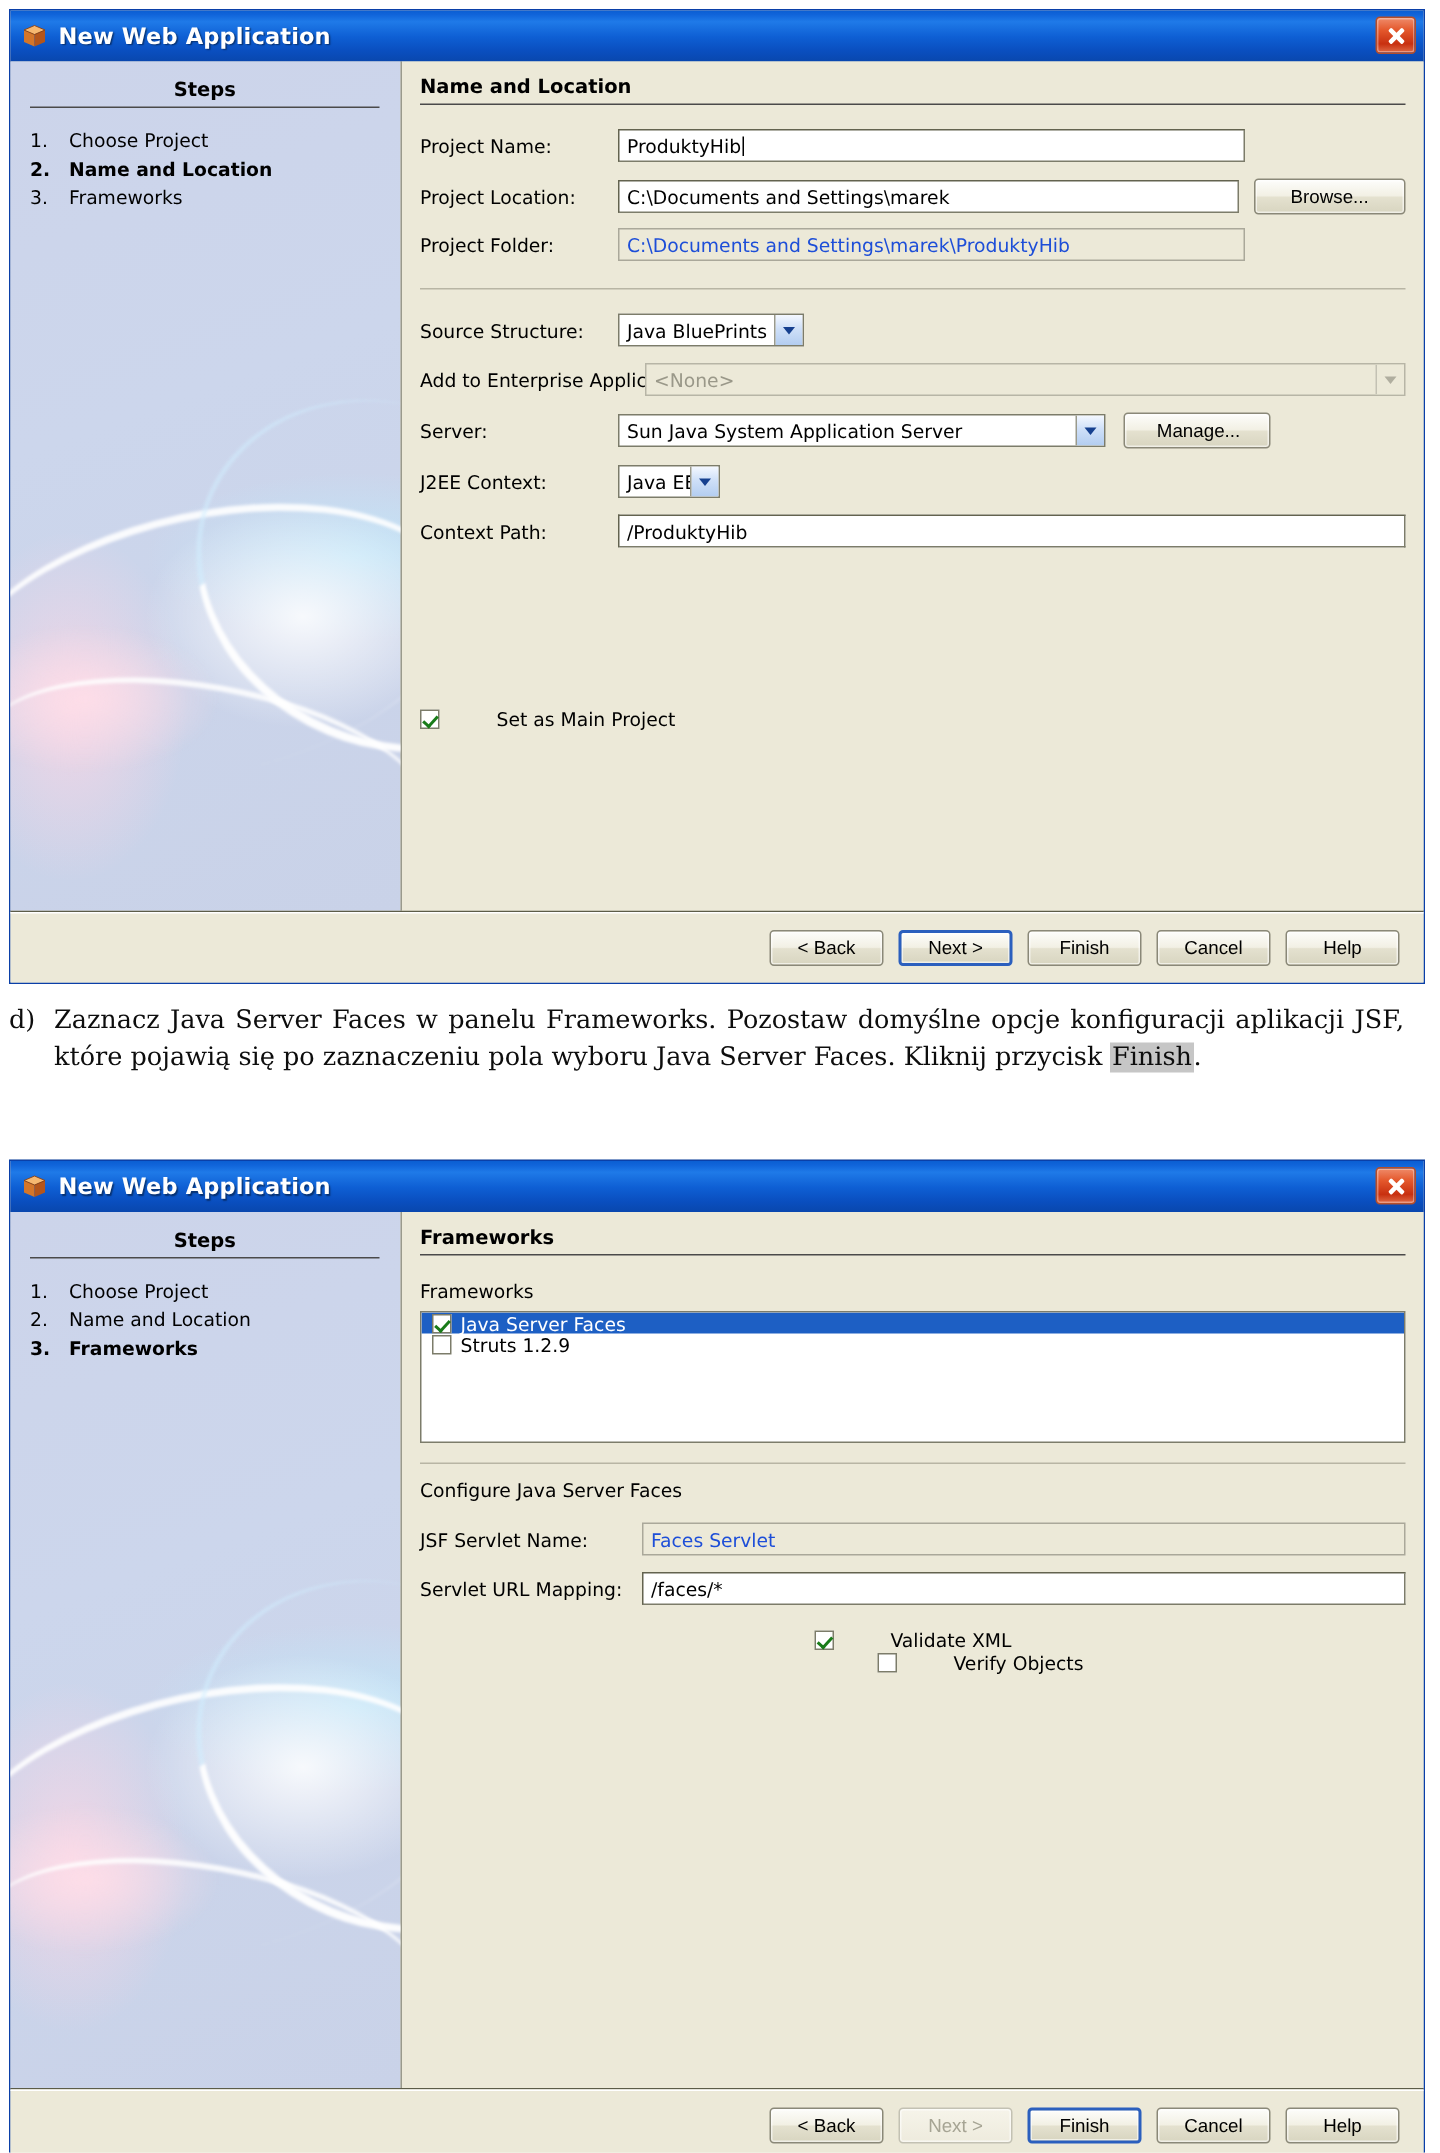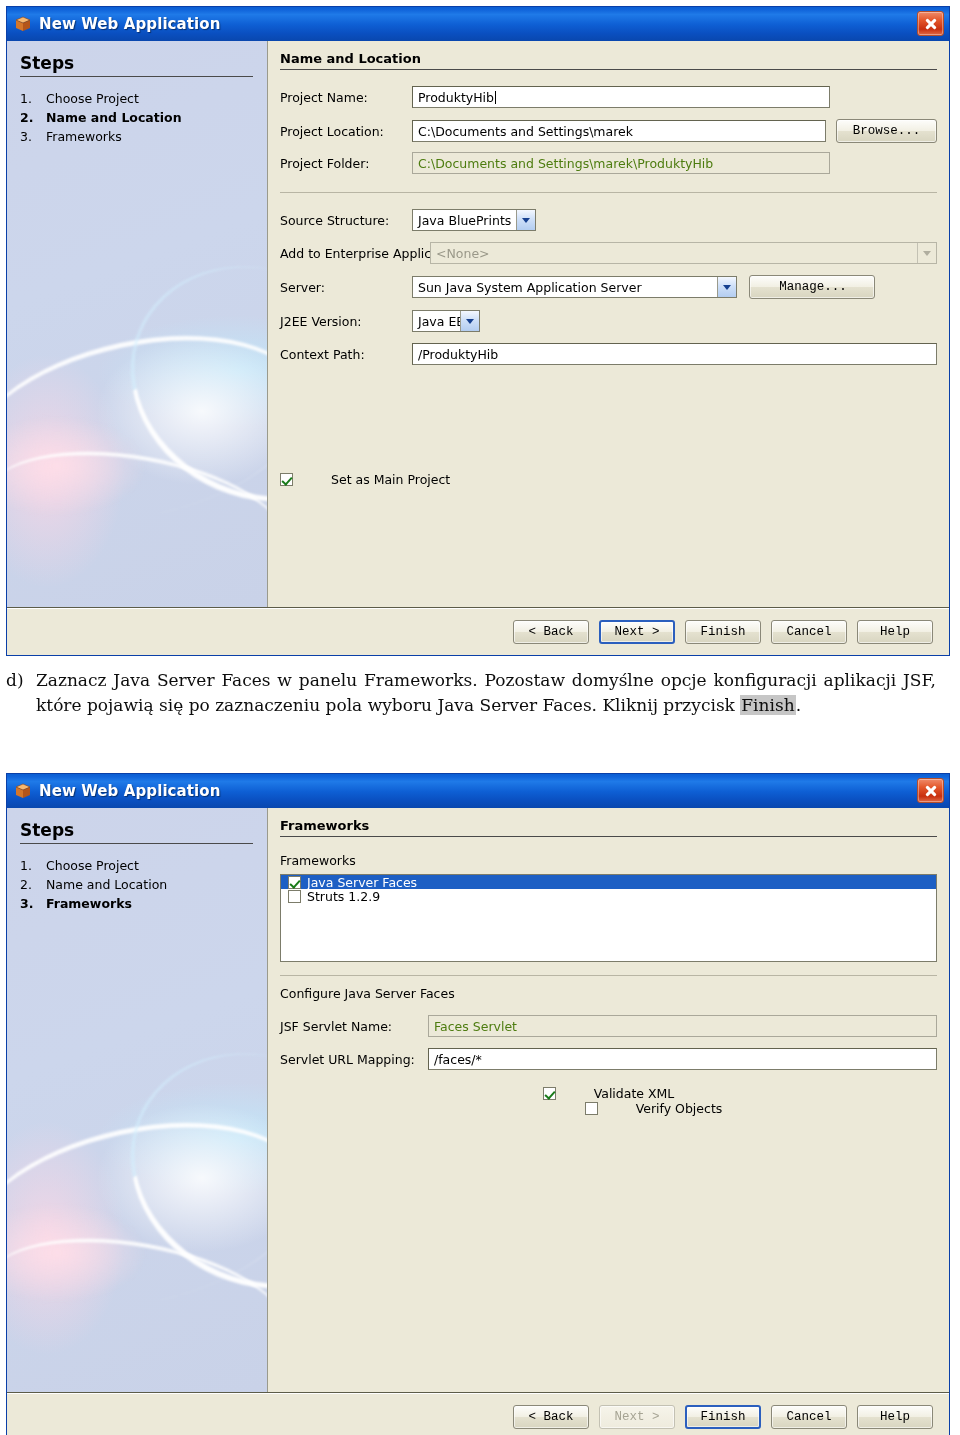--- a/index.html
+++ b/index.html
@@ -138,26 +138,27 @@
     left: -10px; top: 375px;
     width: 150px; height: 100px;
     background: radial-gradient(ellipse at 40% 50%, rgba(255,222,232,0.9) 0%, rgba(255,230,240,0) 70%);
     filter: blur(2px);
   }
   .steps-inner {
     position: relative;
     padding: 12px 14px 0 13px;
   }
   .steps-title {
-    font-size: 17px;
+    font-size: 13px;
     font-weight: bold;
     color: #000000;
     padding-bottom: 3px;
     border-bottom: 1px solid #4a4a4a;
     margin-bottom: 13px;
+    text-align: center;
   }
   .step-row {
     display: flex;
     font-size: 12.5px;
     color: #000000;
     line-height: 18px;
     margin-bottom: 1px;
   }
   .step-num { width: 26px; flex: 0 0 26px; }
   .step-row.current .step-num,
@@ -210,33 +211,33 @@
     padding: 3px 5px;
     box-sizing: border-box;
     height: 22px;
     line-height: 15px;
     white-space: nowrap;
     overflow: hidden;
   }
   .textbox.readonly {
     background: #ece9d8;
     border-color: #aaa89a;
-    color: #4d7c0f;
+    color: #1d4ed8;
   }
   .caret {
     display: inline-block;
     width: 1px;
     height: 13px;
     background: #000;
     vertical-align: -2px;
     margin-left: 1px;
   }
 
   .btn {
-    font-family: Liberation Mono, monospace;
+    font-family: Liberation Sans, sans-serif;
     font-size: 12.5px;
     color: #000000;
     background: linear-gradient(180deg, #fdfdfb 0%, #f2f0e4 48%, #e4e1cf 52%, #d8d5c0 100%);
     border: 1px solid #8a8878;
     border-radius: 3px;
     height: 24px;
     padding: 0 10px;
     box-sizing: border-box;
     cursor: pointer;
     white-space: nowrap;
@@ -471,25 +472,25 @@
             <span class="combo-arrow"></span>
           </span>
         </div>
 
         <div class="field-row">
           <span class="field-label lbl-w1">Server:</span>
           <span class="combo" style="width:325px;">
             <span class="combo-value">Sun Java System Application Server</span>
             <span class="combo-arrow"></span>
           </span>
-          <button class="btn" style="margin-left:12px; width:126px;padding-left:12px;">Manage...</button>
+          <button class="btn" style="margin-left:12px; width:98px;padding-left:12px;">Manage...</button>
         </div>
 
         <div class="field-row">
-          <span class="field-label lbl-w1">J2EE Version:</span>
+          <span class="field-label lbl-w1">J2EE Context:</span>
           <span class="combo" style="width:68px;">
             <span class="combo-value">Java EE 5</span>
             <span class="combo-arrow"></span>
           </span>
         </div>
 
         <div class="field-row">
           <span class="field-label lbl-w1">Context Path:</span>
           <span class="textbox" style="width:530px;">/ProduktyHib</span>
         </div>

